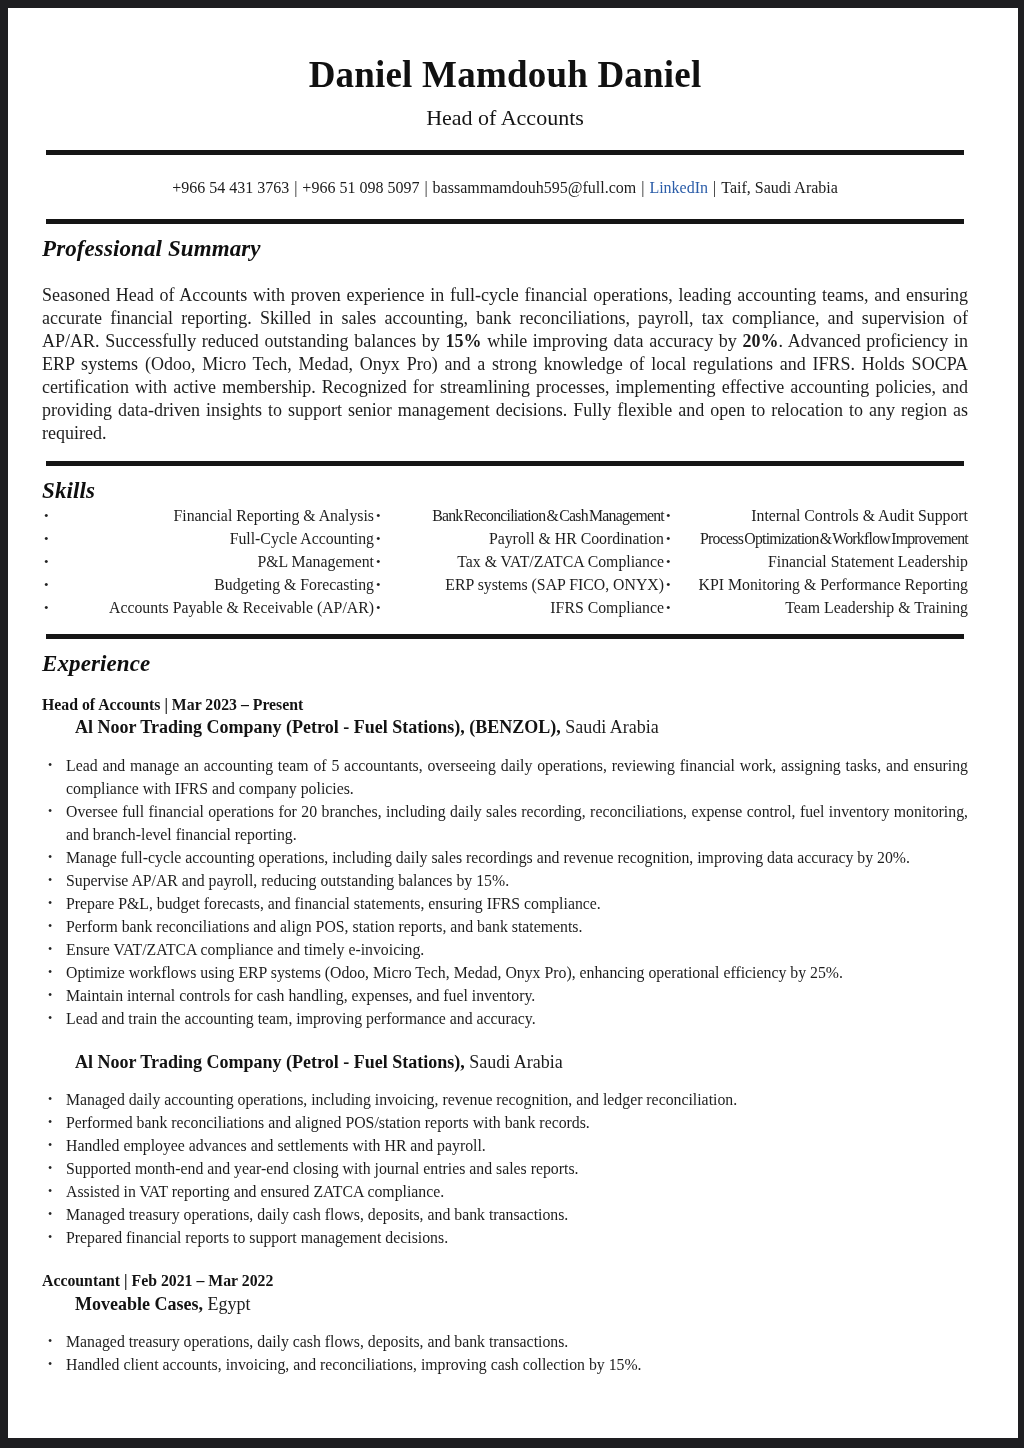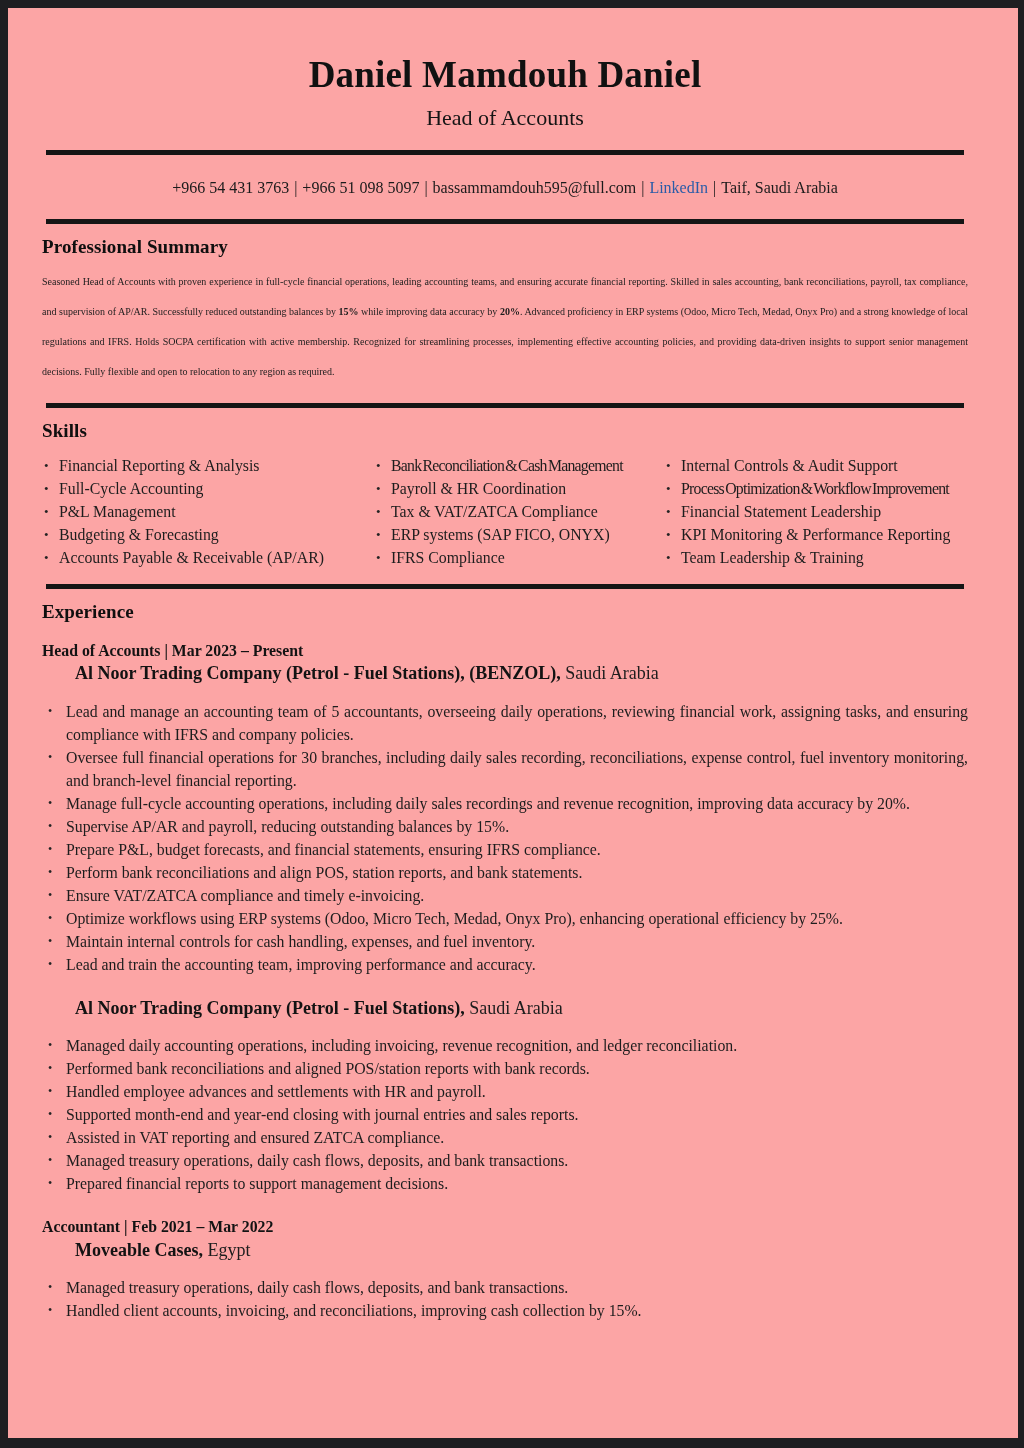--- a/index.html
+++ b/index.html
@@ -7,21 +7,21 @@
   body { font-family: "Liberation Serif", "DejaVu Serif", serif; }
 
   .screen {
     width: 1024px; height: 1448px;
     background:#1e1e21;
     padding: 8px 6px 10px 8px;
     margin: 0 auto;
   }
   .page {
     width: 100%; height: 100%;
-    background:#fca5a5;
+    background:#ffffff;
     color:#1b1b1b;
     padding: 46px 50px 0 34px;
     overflow: hidden;
   }
 
   
   .name {
     font-size: 37px; font-weight: bold; text-align: center;
     letter-spacing: 0.2px; line-height: 1.15; color:#111;
   }
@@ -42,35 +42,35 @@
   .rule.r4 { margin-top: 15px; }
 
   .contact {
     text-align: center; font-size: 16px; margin: 24px 0 22px 0; color:#1b1b1b;
     white-space: nowrap;
   }
   .contact .sep { padding: 0 5px; }
   .contact a.link { color: var(--link-color, #2a5ca8); text-decoration: none; cursor: pointer; }
 
   h2.section {
-    font-size: 19px; font-weight: bold; color:#0f0f0f;
-    margin-top: 12px; letter-spacing: 0.1px;
+    font-size: 23px; font-weight: bold; color:#0f0f0f;
+    margin-top: 12px; letter-spacing: 0.1px; font-style: italic;
   }
 
   .summary {
-    font-size: 10px; line-height: 30px; text-align: justify;
-    margin-top: 9px; color:#1d1d1d;
+    font-size: 18px; line-height: 23px; text-align: justify;
+    margin-top: 22px; color:#1d1d1d;
   }
   .summary b { font-weight: bold; }
 
   
   .skills {
     display: grid;
     grid-template-columns: 332px 290px auto;
-    margin-top: 12px;
+    text-align: right;
   }
   .skill-item {
     position: relative; padding-left: 17px;
     font-size: 15.8px; line-height: 23px; white-space: nowrap; color:#1d1d1d;
   }
   .skill-item::before {
     content: "\2022"; position: absolute; left: 2px; top: 0;
     font-size: 13px; line-height: 23px; color:#222;
   }
   
@@ -145,21 +145,21 @@
 
     <div class="rule r4"></div>
 
     <h2 class="section">Experience</h2>
     <div id="jobs">
         <div class="job">
           <h3>Head of Accounts | Mar 2023 – Present</h3>
           <p class="company"><b>Al Noor Trading Company (Petrol - Fuel Stations), (BENZOL),</b><span> Saudi Arabia</span></p>
           <ul>
             <li>Lead and manage an accounting team of 5 accountants, overseeing daily operations, reviewing financial work, assigning tasks, and ensuring compliance with IFRS and company policies.</li>
-            <li>Oversee full financial operations for 30 branches, including daily sales recording, reconciliations, expense control, fuel inventory monitoring, and branch-level financial reporting.</li>
+            <li>Oversee full financial operations for 20 branches, including daily sales recording, reconciliations, expense control, fuel inventory monitoring, and branch-level financial reporting.</li>
             <li>Manage full-cycle accounting operations, including daily sales recordings and revenue recognition, improving data accuracy by 20%.</li>
             <li>Supervise AP/AR and payroll, reducing outstanding balances by 15%.</li>
             <li>Prepare P&amp;L, budget forecasts, and financial statements, ensuring IFRS compliance.</li>
             <li>Perform bank reconciliations and align POS, station reports, and bank statements.</li>
             <li>Ensure VAT/ZATCA compliance and timely e-invoicing.</li>
             <li>Optimize workflows using ERP systems (Odoo, Micro Tech, Medad, Onyx Pro), enhancing operational efficiency by 25%.</li>
             <li>Maintain internal controls for cash handling, expenses, and fuel inventory.</li>
             <li>Lead and train the accounting team, improving performance and accuracy.</li>
           </ul>
         </div>

